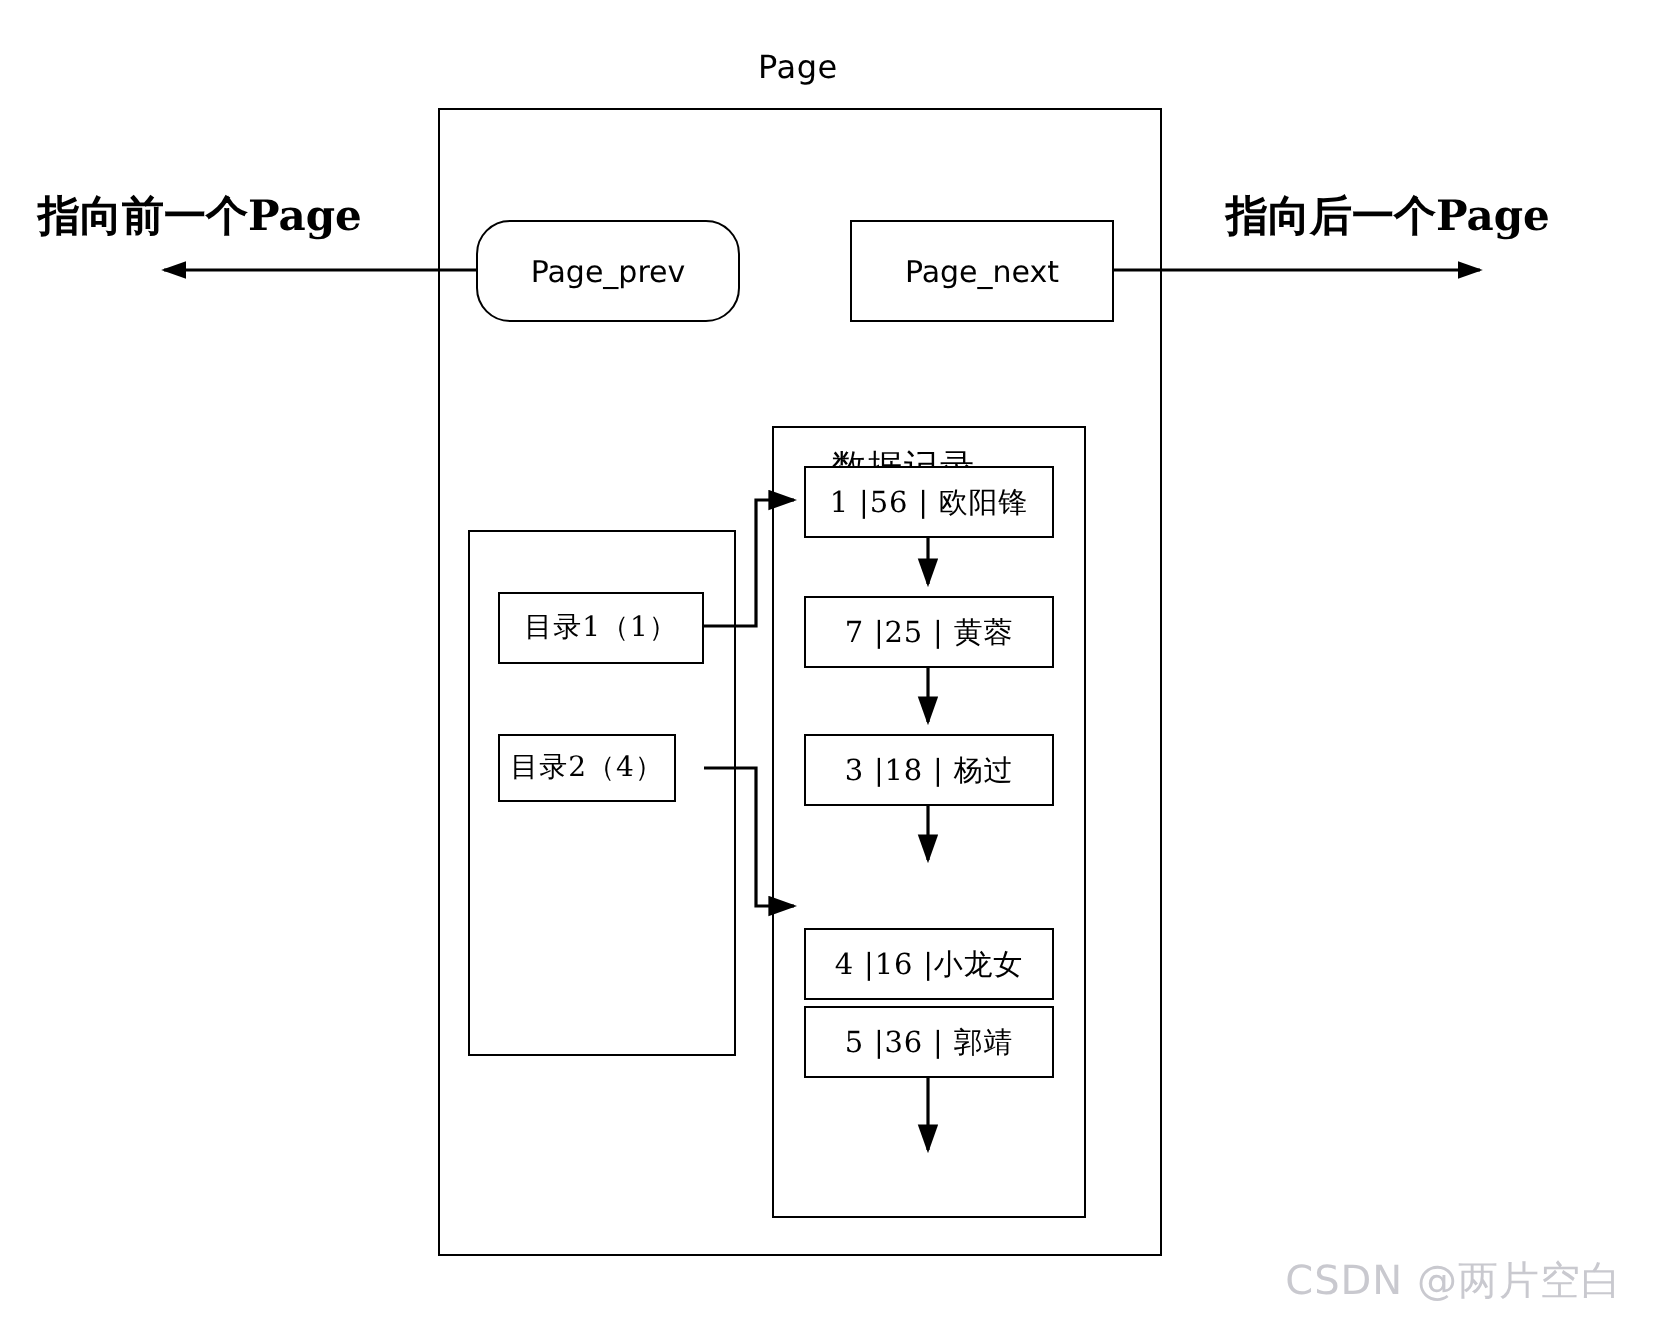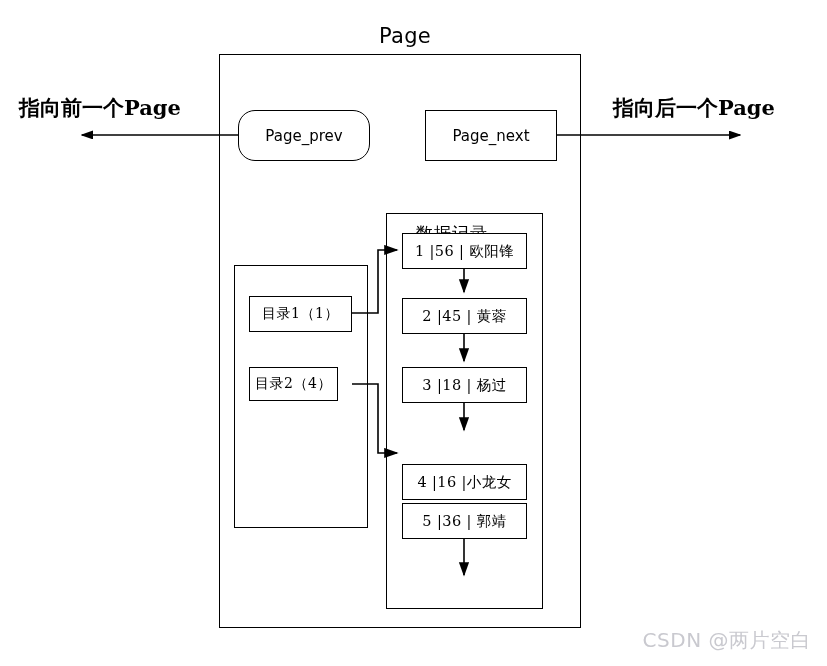--- a/index.html
+++ b/index.html
@@ -45,21 +45,21 @@
     color: #000000;
     white-space: nowrap;
   }
   .latin {
     font-family: "DejaVu Sans", "Liberation Sans", sans-serif;
   }
   .cjk-serif {
     font-family: "DejaVu Serif", "Liberation Serif", serif;
   }
   #page-title {
-    font-size: 21px;
+    font-size: 16px;
     letter-spacing: 0.3px;
     text-align: center;
   }
   .side-note {
     font-size: 21px;
     font-weight: 600;
   }
   .node-label {
     font-size: 15px;
   }
@@ -143,21 +143,21 @@
 
   <div class="label cjk-serif" id="records-title" style="left:416px; top:187px;margin-top:35px;">数据记录</div>
 
   <div class="container-box" style="left:386px; top:213px; width:157px; height:396px;"></div>
 
   <div class="node" style="left:402px; top:233px; width:125px; height:36px;">
     <span class="record-label cjk-serif">1  |56  |  欧阳锋</span>
   </div>
 
   <div class="node" style="left:402px; top:298px; width:125px; height:36px;">
-    <span class="record-label cjk-serif">2  |45  |  黄蓉</span>
+    <span class="record-label cjk-serif">7  |25  |  黄蓉</span>
   </div>
 
   <div class="node" style="left:402px; top:367px; width:125px; height:36px;">
     <span class="record-label cjk-serif">3  |18  |  杨过</span>
   </div>
 
   <div class="node" style="left:402px; top:464px; width:125px; height:36px;">
     <span class="record-label cjk-serif">4  |16  |小龙女</span>
   </div>
 

